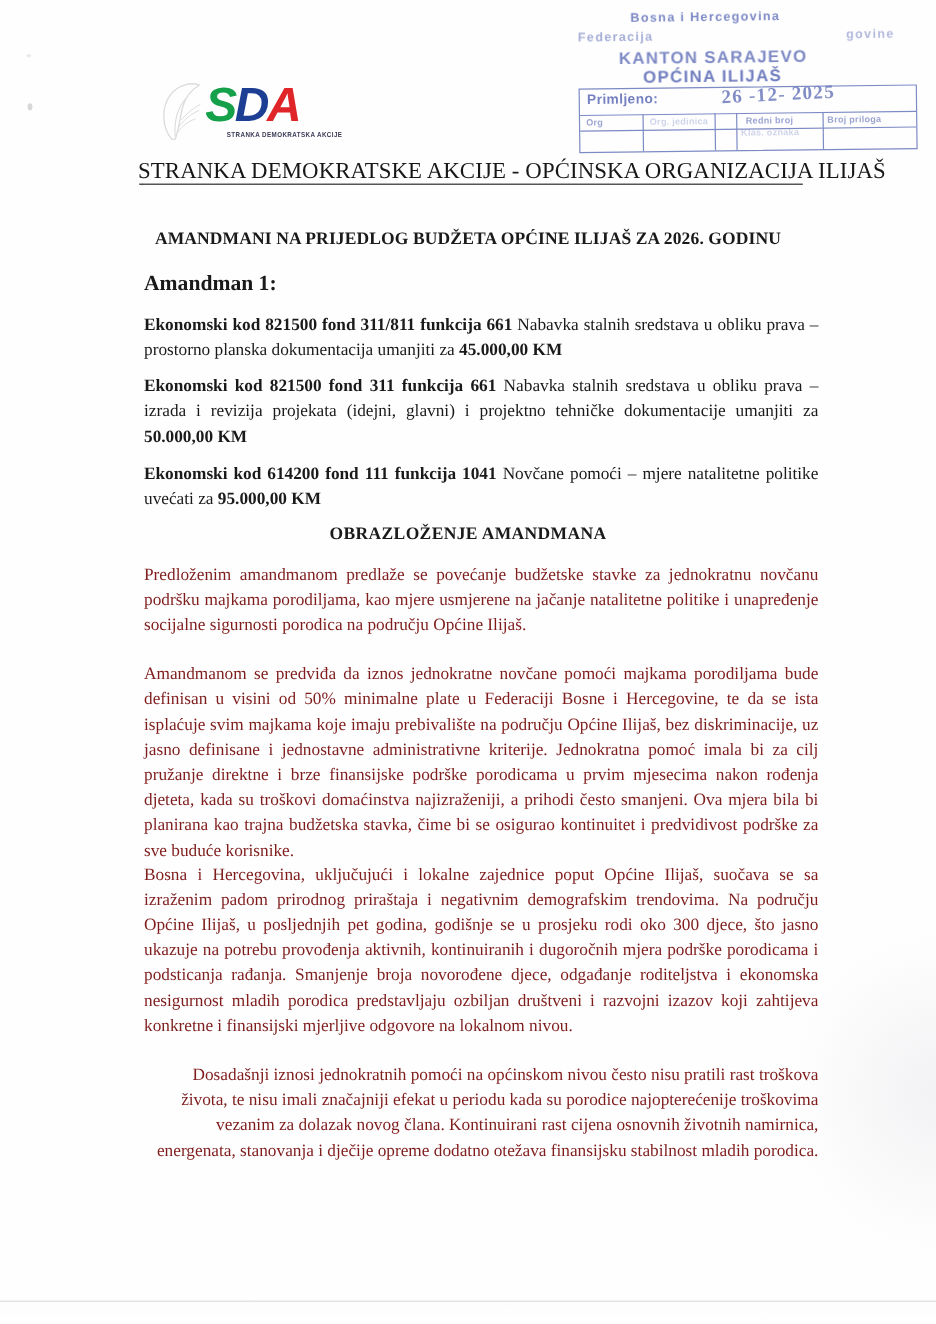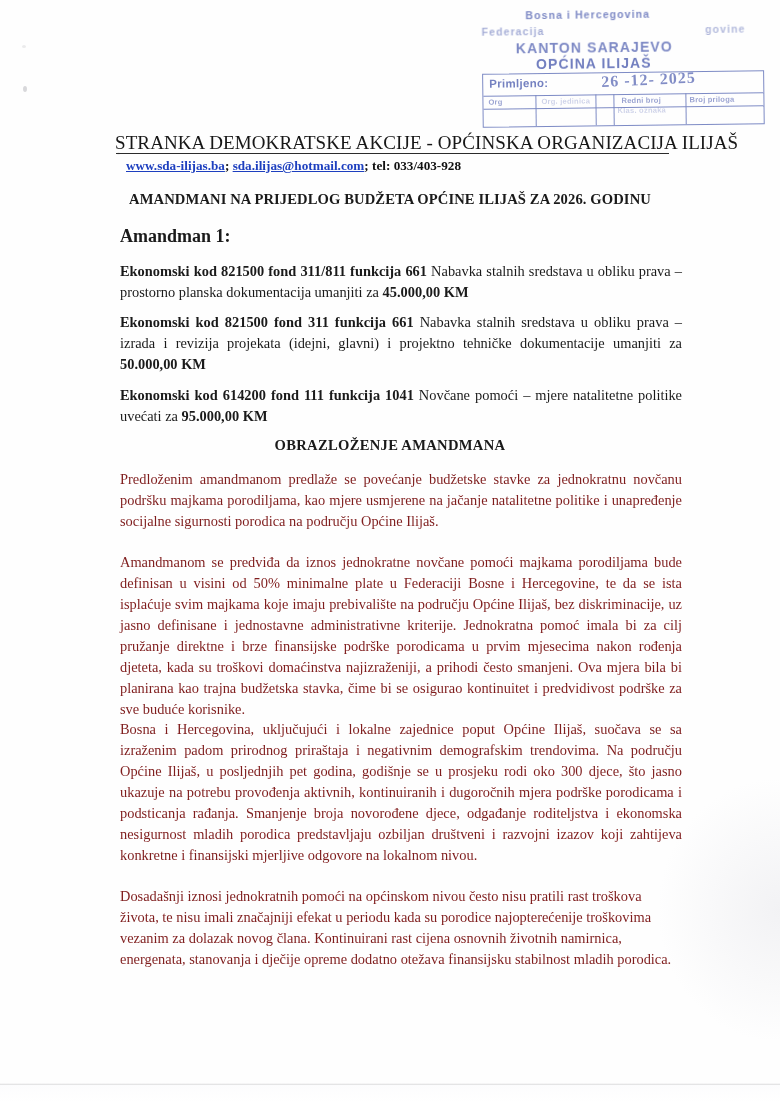--- a/index.html
+++ b/index.html
@@ -247,39 +247,49 @@
   .para {
     position: absolute;
     left: 120px;
     width: 562px;
     font-size: 14.4px;
     line-height: 21px;
     text-align: justify;
     text-justify: inter-word;
     color: #7f1d1d;
   }
-  .para:last-child { text-align: left; }
+  .para:last-child { text-align: right; }
 </style>
 </head>
 <body>
 
 <div class="page">
 
   <div class="scan-speck" style="left:22px; top:45px; width:4px; height:3px; opacity:.35;"></div>
   <div class="scan-speck" style="left:23px; top:86px; width:4px; height:6px;"></div>
   <div class="scan-speck" style="left:117px; top:152px; width:3px; height:3px; opacity:.3;"></div>
   <div class="scan-corner-fade"></div>
   <div class="scan-bottom-shadow"></div>
   <div class="scan-bottom-shadow2"></div>
 
+  <div class="logo-wrap">
+    <svg class="logo-leaf" viewBox="0 0 56 52">
+      <path d="M10 50 C2 40 1 24 9 13 C15 5 26 2 33 5 C26 9 21 16 19 24 C17 32 16 42 13 50 Z" fill="none" stroke="#8d8d96" stroke-width="1.1"></path>
+      <path d="M13 48 C12 36 15 24 22 16" fill="none" stroke="#8d8d96" stroke-width=".9"></path>
+      <path d="M16 40 C20 34 26 29 33 26" fill="none" stroke="#8d8d96" stroke-width=".8"></path>
+      <path d="M15 44 C19 39 24 35 30 33" fill="none" stroke="#8d8d96" stroke-width=".8"></path>
+      <path d="M18 34 C22 29 28 24 34 21" fill="none" stroke="#8d8d96" stroke-width=".8"></path>
+    </svg>
+    <div class="logo-letters"><span class="lg-s">S</span><span class="lg-d">D</span><span class="lg-a">A</span></div>
+    <div class="logo-sub">STRANKA DEMOKRATSKA AKCIJE</div>
+  </div>
 
   <div class="org-title">STRANKA DEMOKRATSKE AKCIJE - OPĆINSKA ORGANIZACIJA ILIJAŠ</div>
   <div class="org-rule"></div>
 
-  <div class="contact"><span class="lnk">www.sda-ilijas.ba</span><span class="plain">; </span><span class="lnk">sda.ilijas@hotmail.com</span><span class="plain">; </span><span class="plain">tel: 033/403-928</span></div>
 
   <div class="stamp">
     <div class="stamp-line stamp-l1">Bosna i Hercegovina</div>
     <div class="stamp-line stamp-l2"><span>Federacija</span><span class="far">govine</span></div>
     <div class="stamp-line stamp-l3">KANTON SARAJEVO</div>
     <div class="stamp-line stamp-l4">OPĆINA ILIJAŠ</div>
 
     <div class="stamp-box">
       <div class="stamp-row1">
         <span class="stamp-prim">Primljeno:</span>

